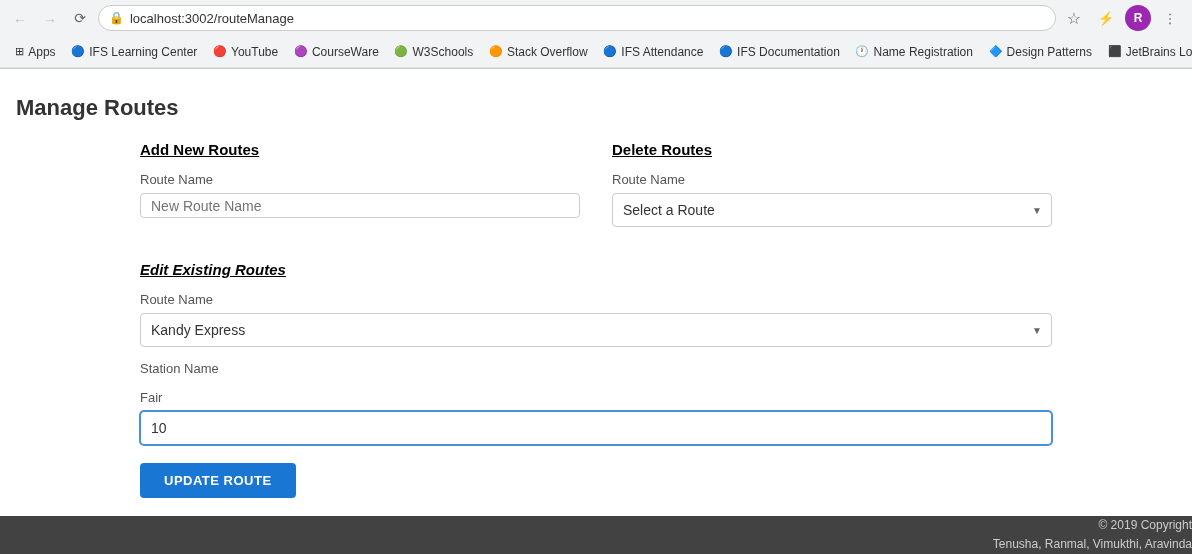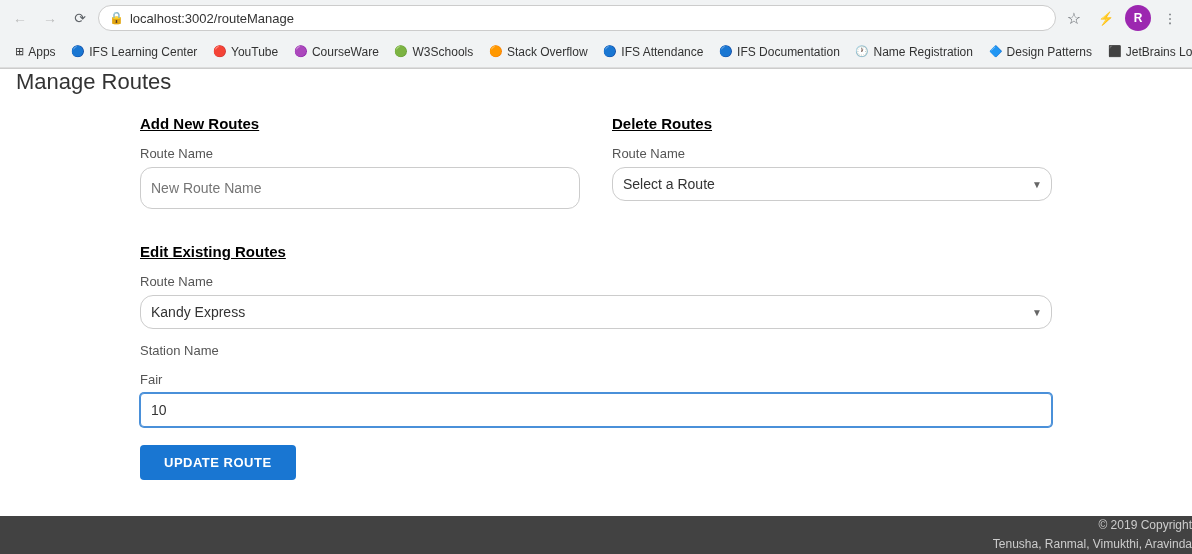--- a/index.html
+++ b/index.html
@@ -146,23 +146,23 @@
     }
 
     
     .page-content {
       flex: 1;
       overflow-y: auto;
       background: #fff;
     }
 
     .page-header {
-      padding: 0 16px 4px 16px;
+      padding: 26px 16px 4px 16px;
       font-size: 22px;
-      font-weight: normal;
+      font-weight: bold;
       color: #333;
       border-bottom: none;
     }
 
     .main-container {
       padding: 16px 140px;
     }
 
     .two-col {
       display: flex;
@@ -183,34 +183,34 @@
     }
 
     .field-label {
       font-size: 13px;
       color: #555;
       margin-bottom: 6px;
     }
 
     .text-input {
       width: 100%;
-      height: 42px;
+      height: 25px;
       border: 1px solid #ccc;
-      border-radius: 12px;
+      border-radius: 4px;
       padding: 8px 10px;
       font-size: 14px;
       color: #333;
       outline: none;
     }
 
     .select-input {
       width: 100%;
       height: 34px;
       border: 1px solid #ccc;
-      border-radius: 13px;
+      border-radius: 4px;
       padding: 0 10px;
       font-size: 14px;
       color: #333;
       background: #fff;
       appearance: none;
       -webkit-appearance: none;
       cursor: pointer;
       outline: none;
     }
 
@@ -227,20 +227,21 @@
       font-size: 10px;
       color: #666;
       pointer-events: none;
     }
 
     .edit-section {
       margin-top: 8px;
     }
 
     .edit-section .section-title {
+      font-style: italic;
     }
 
     .field-group {
       margin-bottom: 14px;
     }
 
     .number-input {
       width: 100%;
       height: 34px;
       border: 1px solid #4a90d9;

